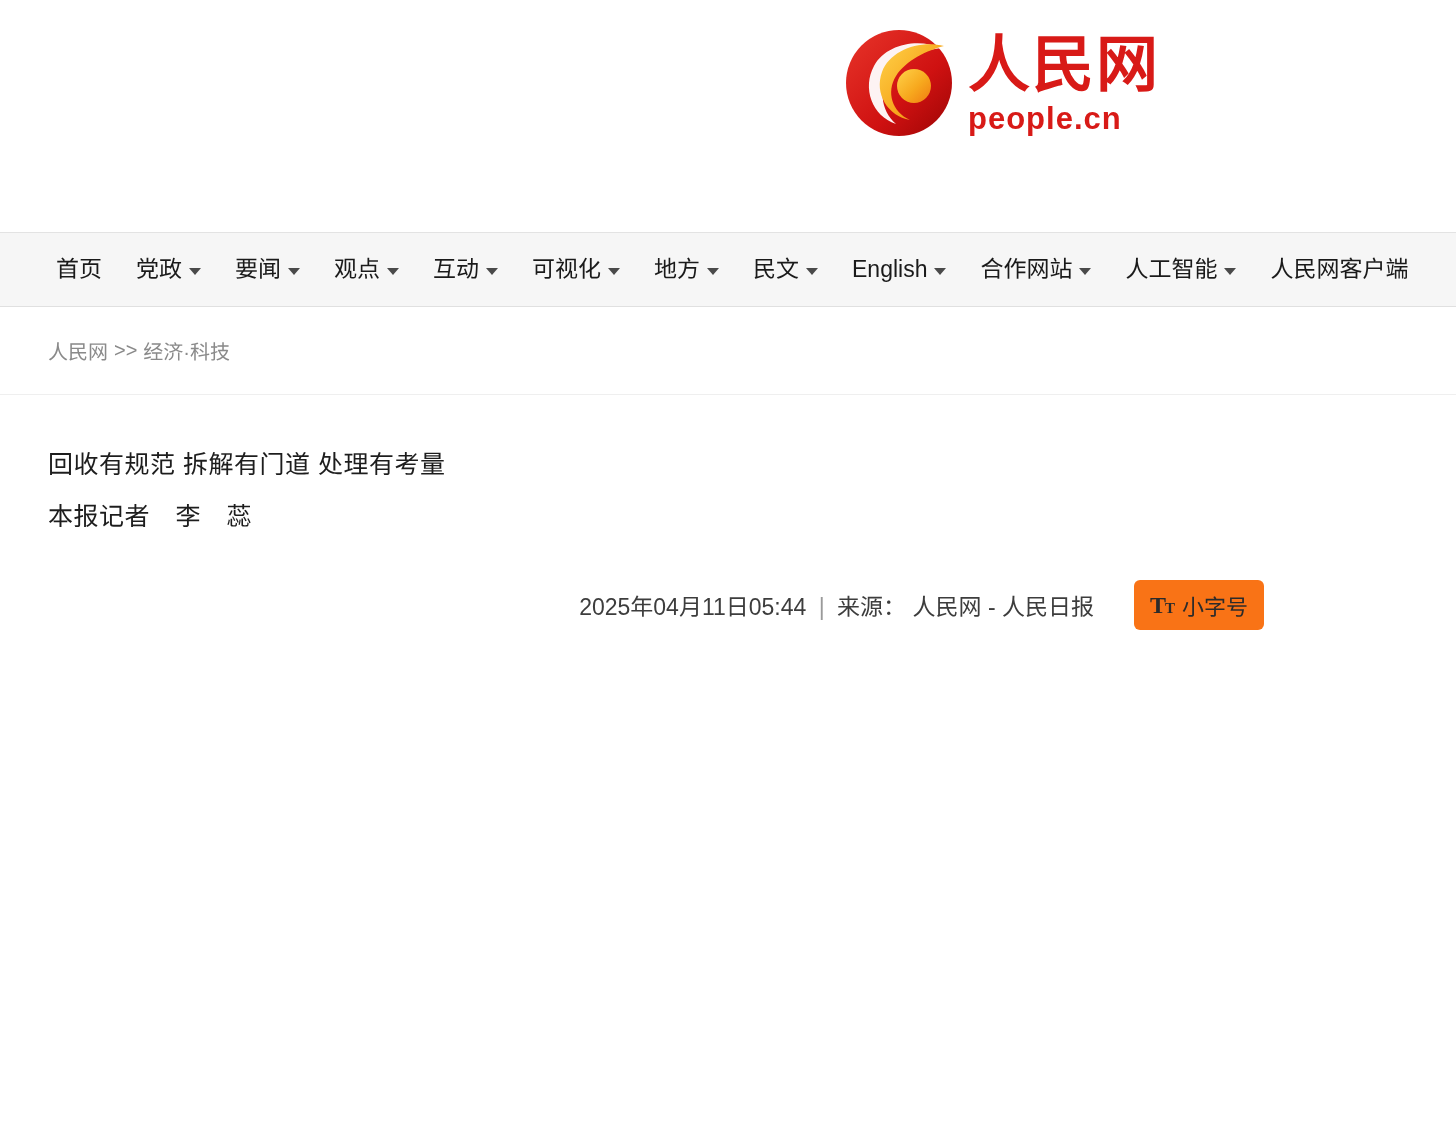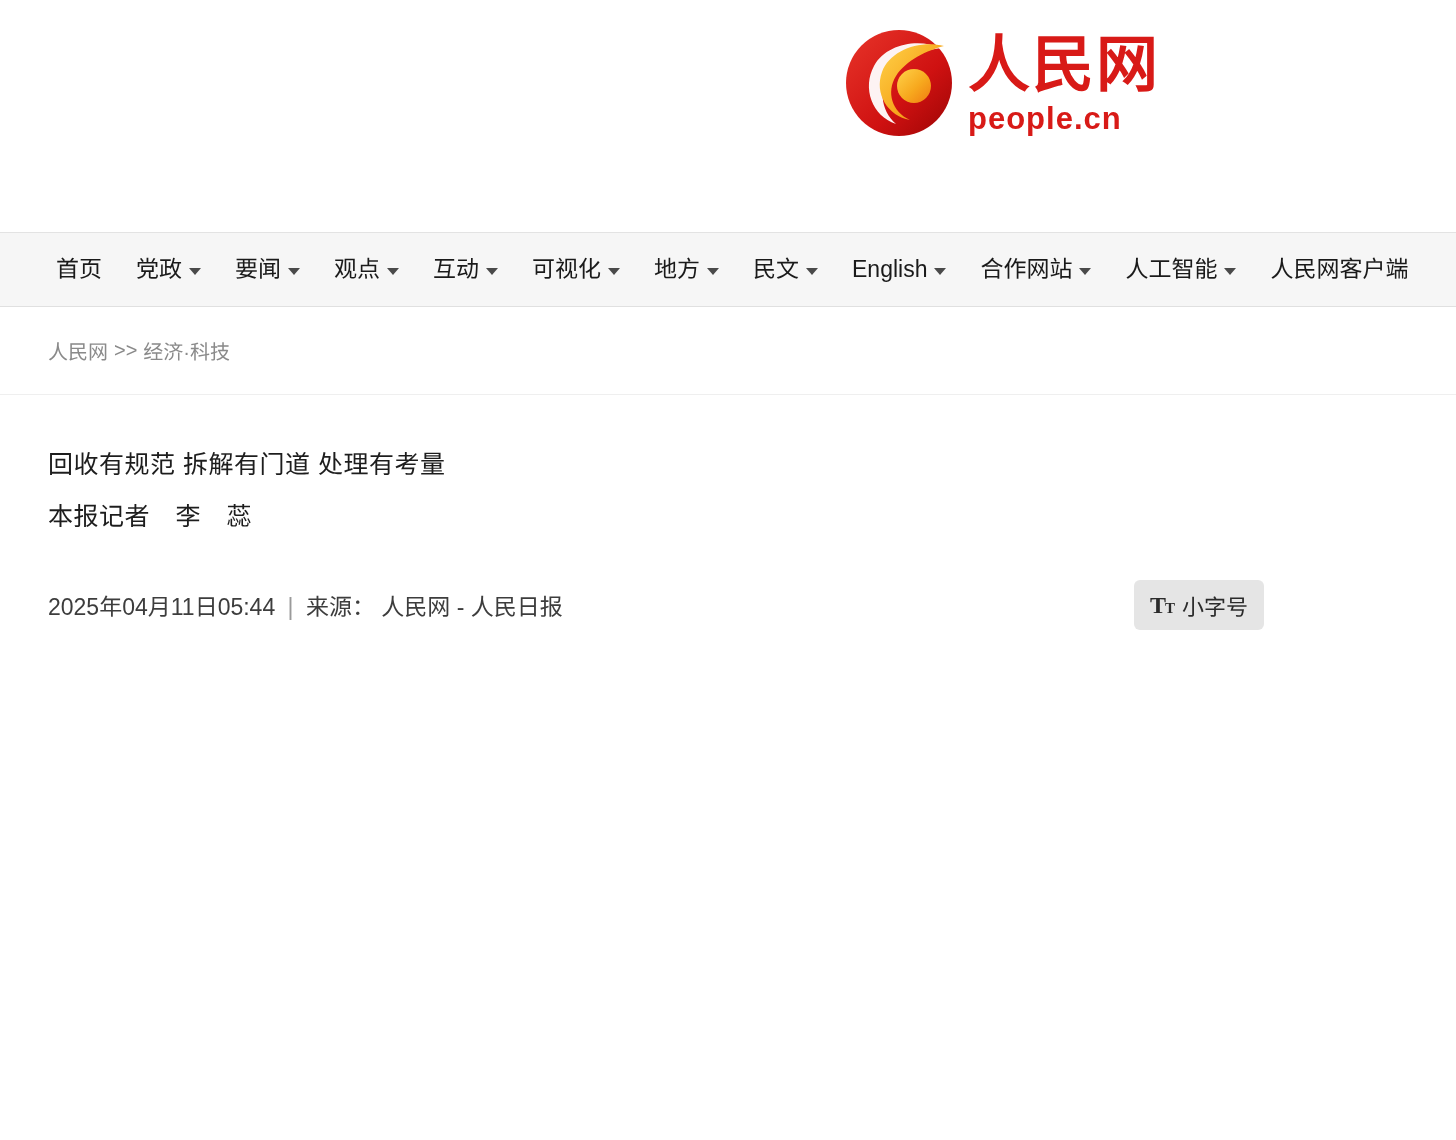--- a/index.html
+++ b/index.html
@@ -129,35 +129,35 @@
   }
   .byline {
     font-size: 25px;
     color: #1d1d1d;
     margin: 0 0 48px 0;
     letter-spacing: .5px;
   }
   .meta-row {
     display: flex;
     align-items: center;
-    justify-content: space-between;
+    justify-content: flex-end;
     margin-bottom: 40px;
     padding-right: 80px;
     gap: 40px;
   }
   .meta-text {
     font-size: 23px;
     color: #3d3d3d;
   }
   .meta-text .sep { color: #9a9a9a; margin: 0 6px; }
   .fontsize-btn {
     display: inline-flex;
     align-items: center;
     gap: 8px;
-    background: #e5e5e5;
+    background: #f97316;
     border-radius: 6px;
     padding: 9px 16px;
     font-size: 22px;
     color: #2b2b2b;
     cursor: pointer;
   }
   .fontsize-btn .tt {
     font-family: "Liberation Serif", "DejaVu Serif", serif;
     font-weight: 700;
     font-size: 24px;

